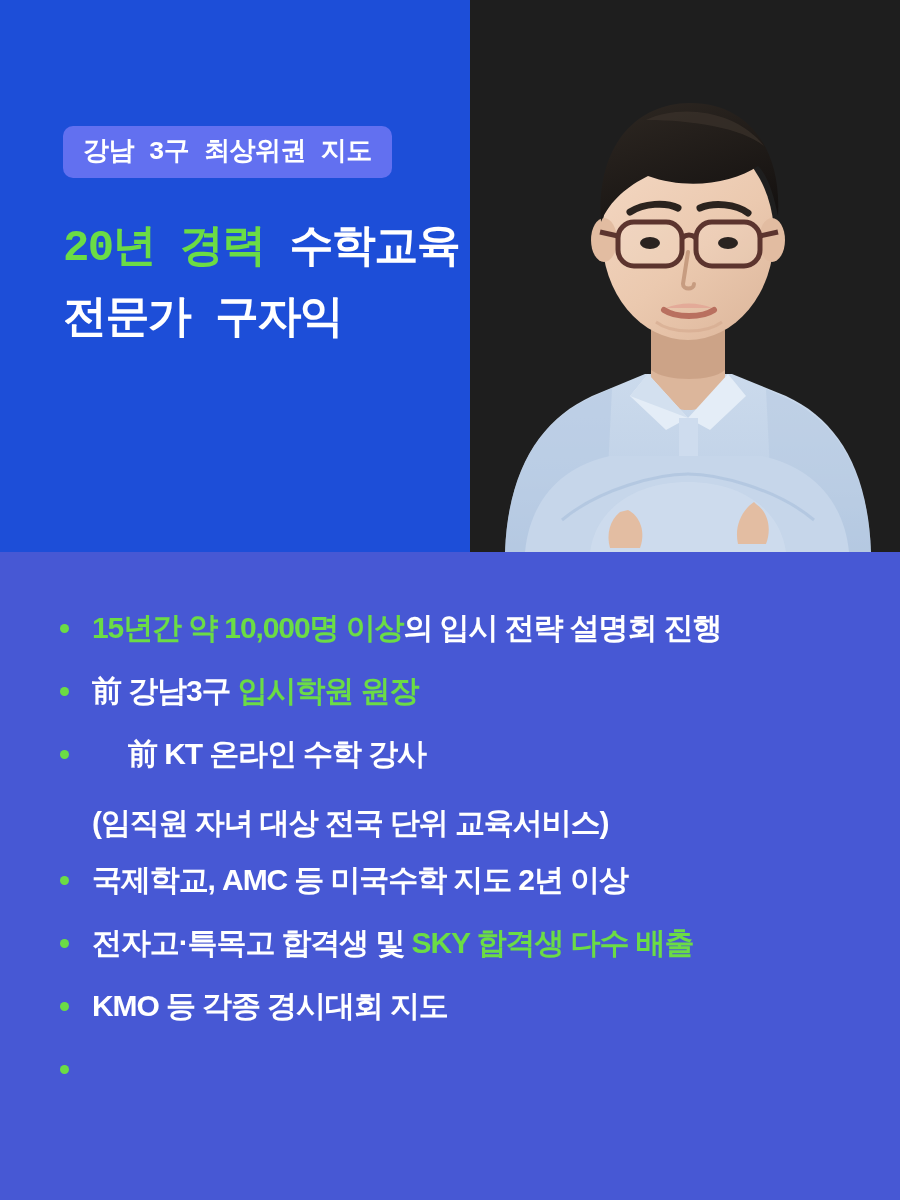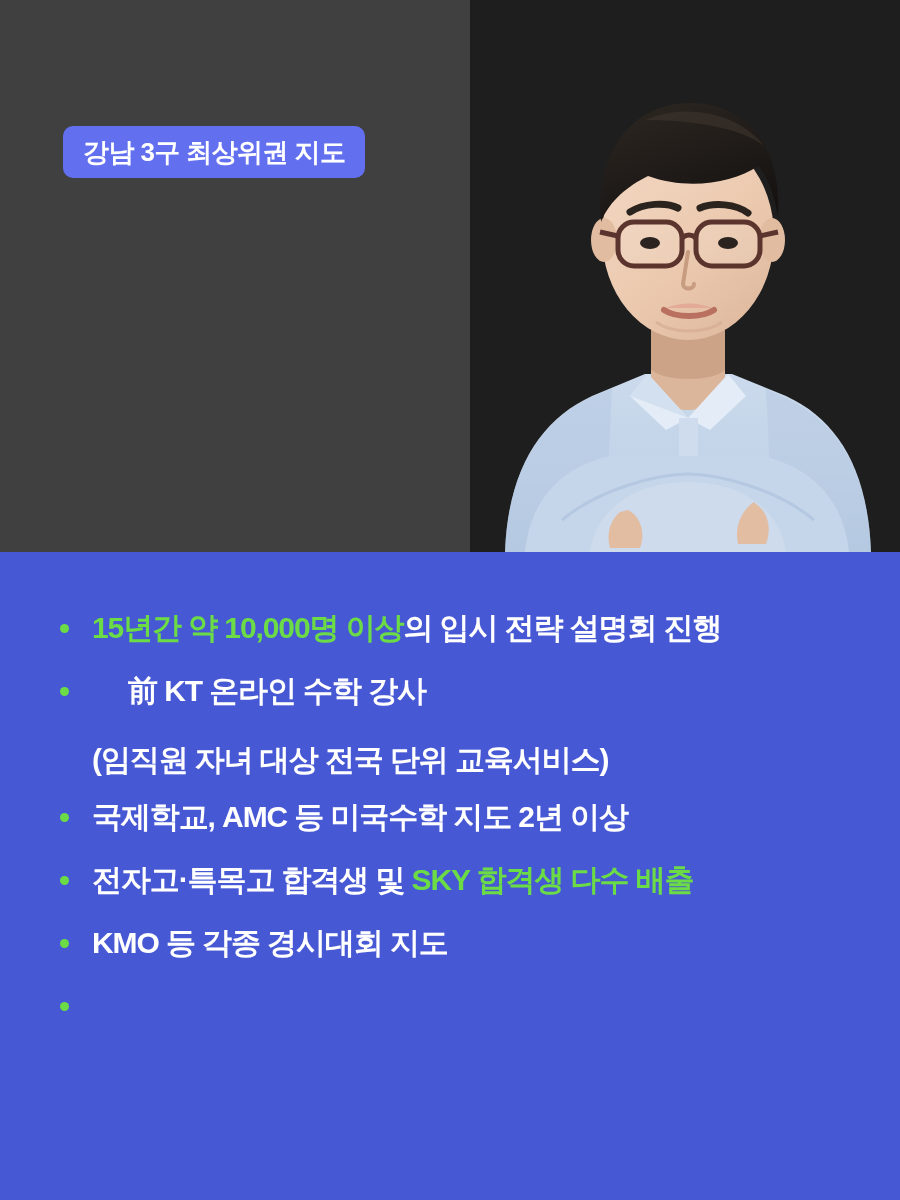--- a/index.html
+++ b/index.html
@@ -13,22 +13,23 @@
     position:relative;
     width:900px; height:1200px;
     background:#4758D4;
     overflow:hidden;
   }
 
   
   #hero {
     position:absolute; left:0; top:0;
     width:900px; height:552px;
-    background:#404040;
+    background:#1d4ed8;
     overflow:hidden;
+    font-family:Liberation Mono, monospace;
   }
 
   #badge {
     position:absolute; left:63px; top:126px;
     height:52px;
     padding:0 20px;
     background:#6270F0;
     border-radius:10px;
     display:flex; align-items:center;
     z-index:5;
@@ -114,20 +115,24 @@
 <body>
 
 <div id="card">
 
   <div id="hero">
 
     <div id="badge">
       <span class="badge-text">강남 3구 최상위권 지도</span>
     </div>
 
+    <div id="headline">
+      <div class="hl-line"><span class="hl-accent">20년 경력</span><span> 수학교육</span></div>
+      <div class="hl-line">전문가 구자익</div>
+    </div>
 
     <div id="portrait">
       <svg viewBox="0 0 430 552" xmlns="http://www.w3.org/2000/svg" aria-hidden="true">
         <defs>
           <linearGradient id="shirtG" x1="0" y1="0" x2="0" y2="1">
             <stop offset="0%" stop-color="#CBDAEC"></stop>
             <stop offset="55%" stop-color="#C2D3E8"></stop>
             <stop offset="100%" stop-color="#B6CAE2"></stop>
           </linearGradient>
           <linearGradient id="skinG" x1="0.2" y1="0" x2="0.9" y2="1">
@@ -206,20 +211,24 @@
     </div>
   </div>
 
   <div id="bullets">
 
     <div class="bullet-row">
       <span class="bullet-dot"></span>
       <span class="bullet-text"><span class="g">15년간 약 10,000명 이상</span><span>의 입시 전략 설명회 진행</span></span>
     </div>
 
+    <div class="bullet-row">
+      <span class="bullet-dot"></span>
+      <span class="bullet-text"><span>前 강남3구 </span><span class="g">입시학원 원장</span></span>
+    </div>
 
     <div class="bullet-row has-sub">
       <span class="bullet-dot"></span>
       <span class="bullet-text"><span>前 KT 온라인 수학 강사</span></span>
     </div>
     <div class="sub-row">
       <span class="sub-text">(임직원 자녀 대상 전국 단위 교육서비스)</span>
     </div>
 
     <div class="bullet-row">

